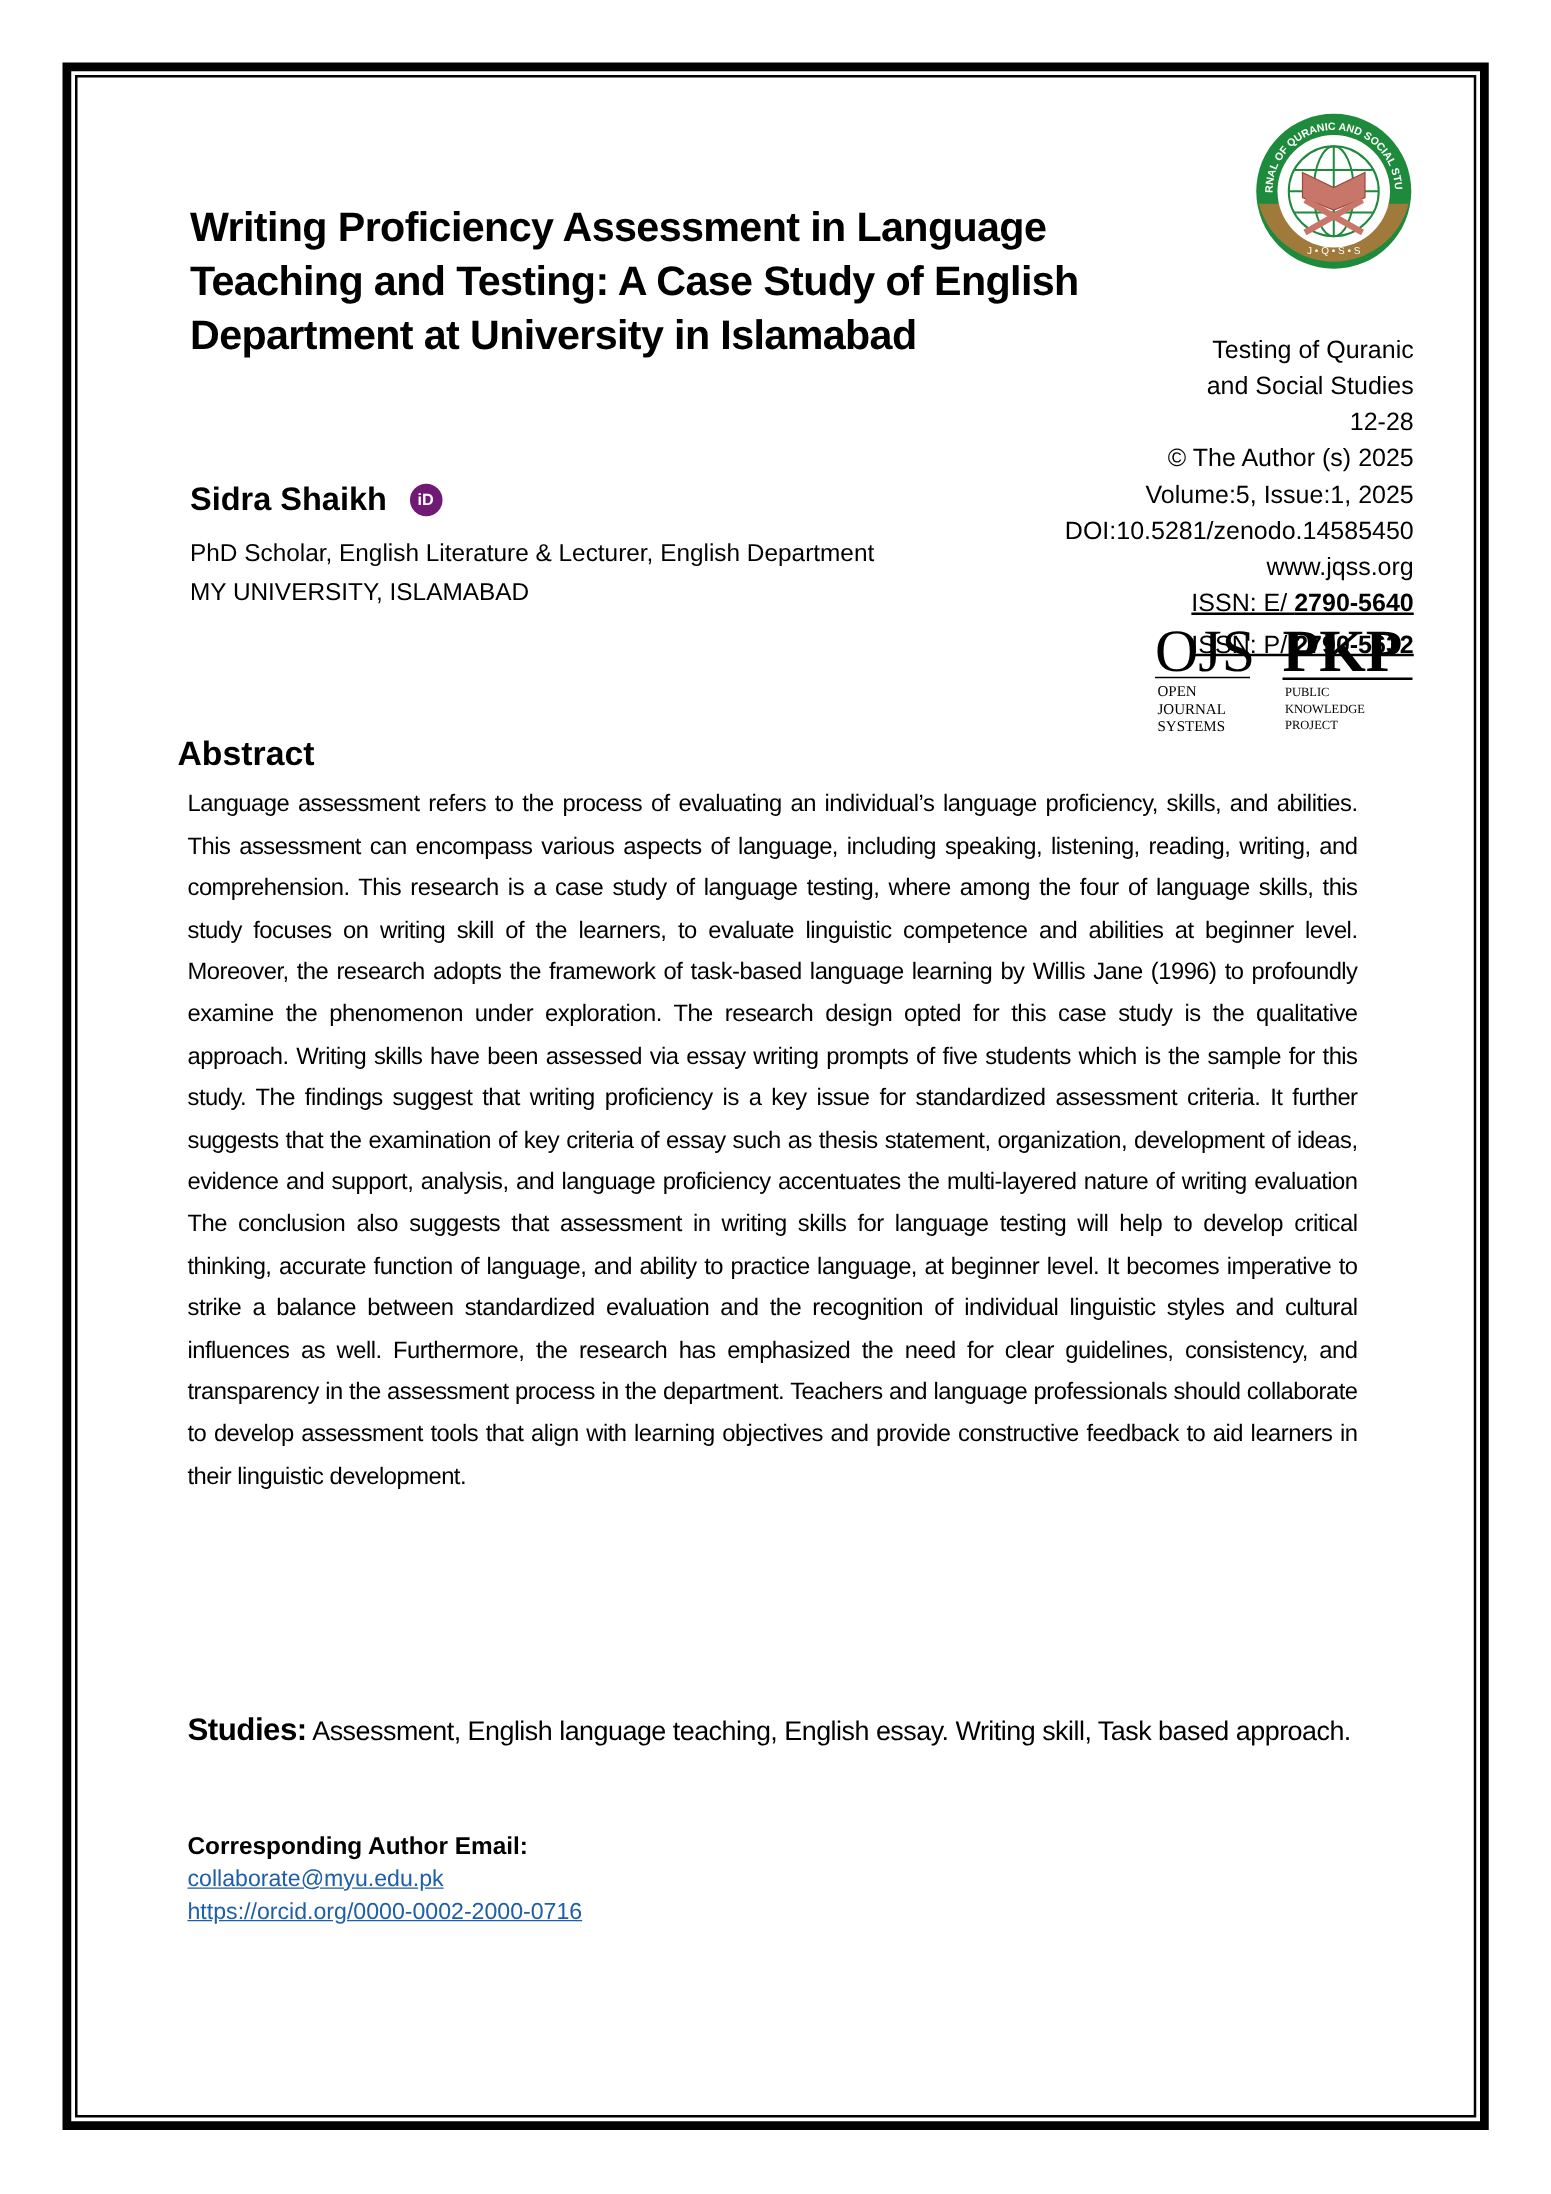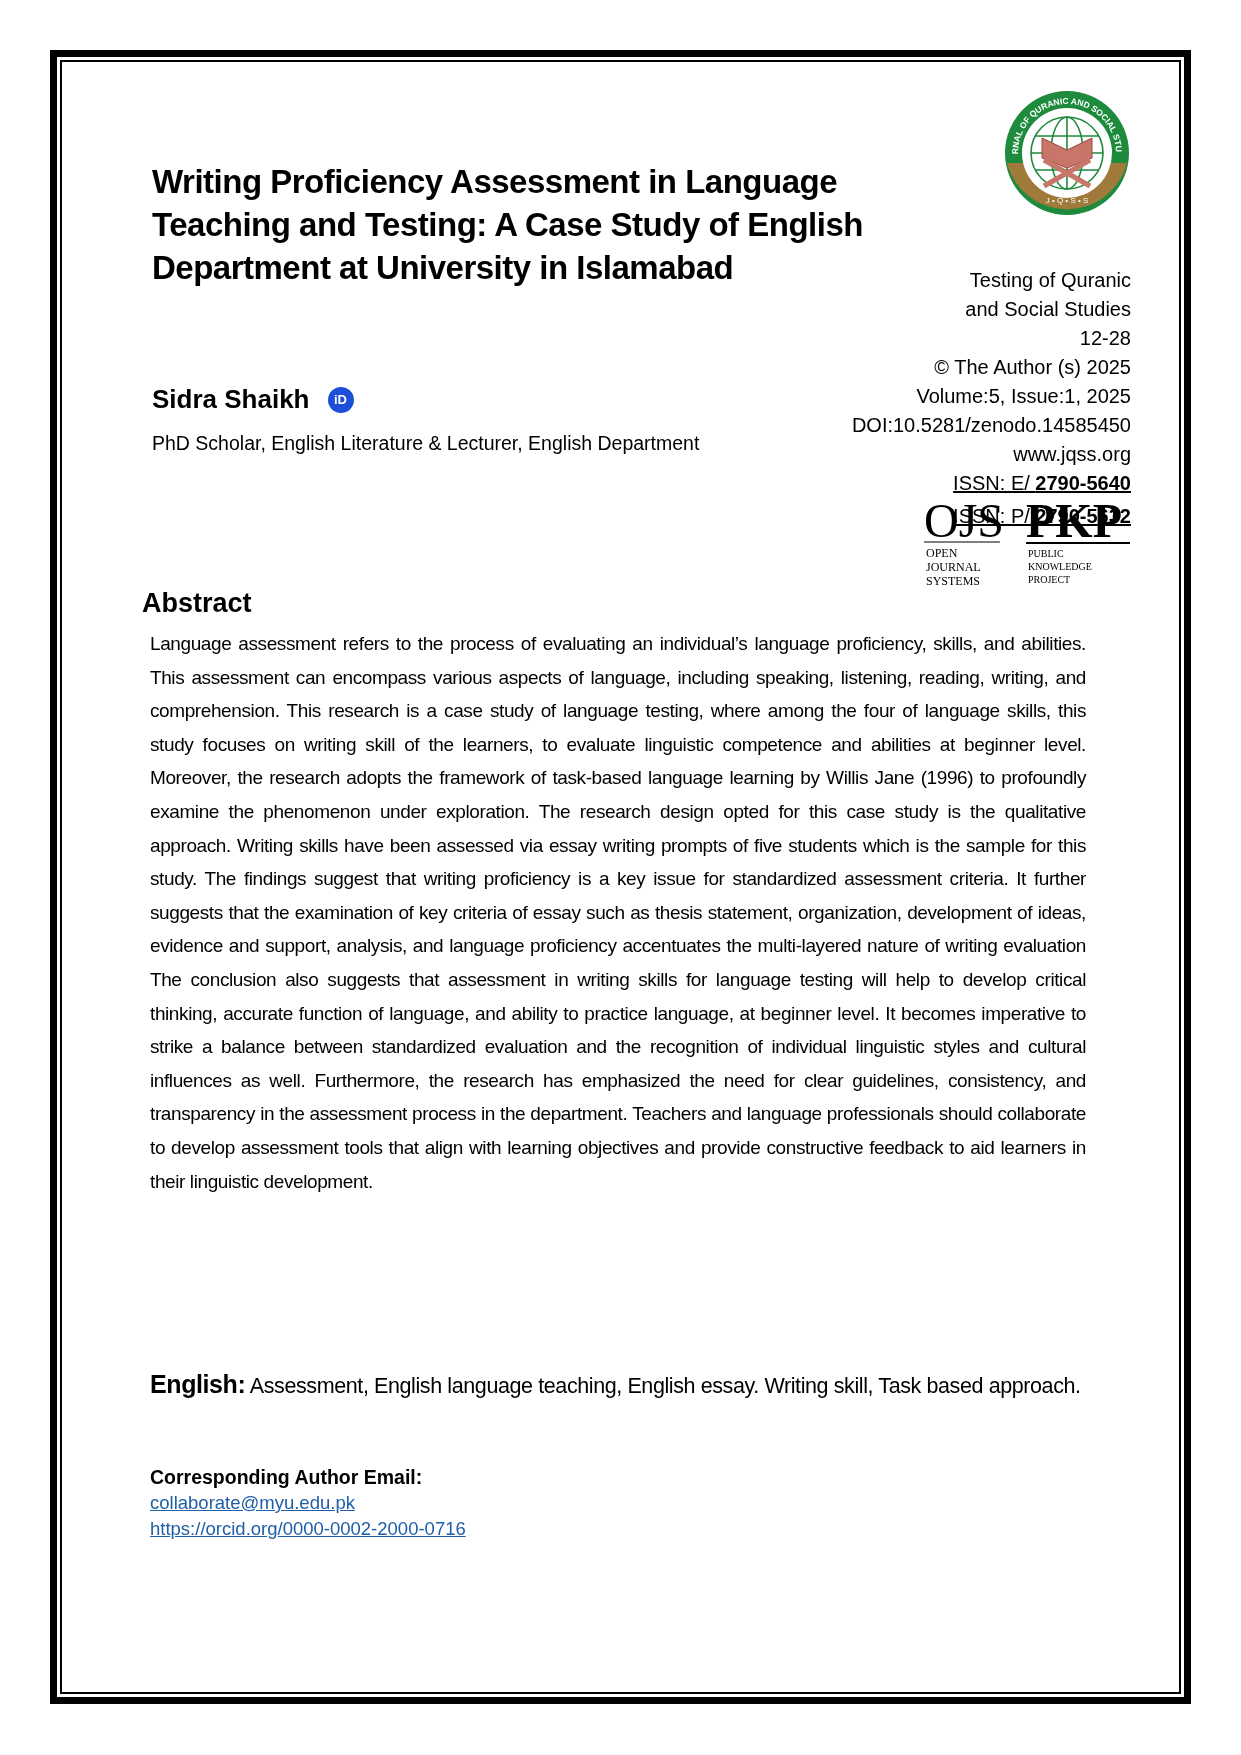--- a/index.html
+++ b/index.html
@@ -7,21 +7,21 @@
   .frame-outer { position:absolute; left:50px; top:50px; width:1141px; height:1654px; border:7px solid #000; box-sizing:border-box; }
   .frame-inner { position:absolute; left:60px; top:60px; width:1121px; height:1634px; border:2px solid #000; box-sizing:border-box; }
   .title { position:absolute; left:152px; top:160px; width:760px; font-family:"Liberation Sans", sans-serif; font-weight:bold; font-size:33px; line-height:43px; letter-spacing:-0.5px; margin:0; }
   .logo { position:absolute; left:1002px; top:88px; width:130px; height:130px; }
   .journal-meta { position:absolute; right:110px; top:266px; text-align:right; font-size:20px; line-height:29px; font-family:"Liberation Sans", sans-serif; }
   .journal-meta div { white-space:nowrap; }
   .issn { text-decoration:underline; }
   .issn b { font-weight:bold; }
   .ojs-pkp { position:absolute; left:922px; top:495px; width:210px; height:95px; }
   .author { position:absolute; left:152px; top:384px; font-weight:bold; font-size:26px; display:flex; align-items:center; }
-  .orcid { display:inline-block; width:26px; height:26px; border-radius:50%; background:#1d4ed8; color:#fff; font-size:13px; font-weight:bold; text-align:center; line-height:26px; margin-left:18px; }
+  .orcid { display:inline-block; width:26px; height:26px; border-radius:50%; background:#701a75; color:#fff; font-size:13px; font-weight:bold; text-align:center; line-height:26px; margin-left:18px; }
   .affil { position:absolute; left:152px; top:428px; font-size:19.5px; line-height:31px; }
   .abs-head { position:absolute; left:142px; top:588px; font-weight:bold; font-size:27px; margin:0; }
   .abs-body { position:absolute; left:150px; top:627px; width:936px; font-size:19px; line-height:33.6px; text-align:justify; letter-spacing:-0.4px; margin:0; }
   .keywords { position:absolute; left:150px; top:1368px; width:936px; font-size:21.5px; line-height:33px; text-align:justify; letter-spacing:-0.4px; }
   .keywords .kw-label { font-weight:bold; font-size:25px; }
   .corr { position:absolute; left:150px; top:1464px; font-size:19px; line-height:26px; }
   .corr .label { font-weight:bold; font-size:19.5px; }
   .corr a { color:#1f5fa8; text-decoration:underline; font-size:18.5px; display:block; }
 </style>
 </head>
@@ -87,26 +87,27 @@
   </g>
 </svg>
 
 <div class="author">
   <span>Sidra Shaikh</span>
   <span class="orcid">iD</span>
 </div>
 
 <div class="affil">
   <div>PhD Scholar, English Literature &amp; Lecturer, English Department</div>
+  <div>MY UNIVERSITY, ISLAMABAD</div>
 </div>
 
 <h2 class="abs-head">Abstract</h2>
 <p class="abs-body">Language assessment refers to the process of evaluating an individual’s language proficiency, skills, and abilities. This assessment can encompass various aspects of language, including speaking, listening, reading, writing, and comprehension. This research is a case study of language testing, where among the four of language skills, this study focuses on writing skill of the learners, to evaluate linguistic competence and abilities at beginner level. Moreover, the research adopts the framework of task-based language learning by Willis Jane (1996) to profoundly examine the phenomenon under exploration. The research design opted for this case study is the qualitative approach. Writing skills have been assessed via essay writing prompts of five students which is the sample for this study. The findings suggest that writing proficiency is a key issue for standardized assessment criteria. It further suggests that the examination of key criteria of essay such as thesis statement, organization, development of ideas, evidence and support, analysis, and language proficiency accentuates the multi-layered nature of writing evaluation The conclusion also suggests that assessment in writing skills for language testing will help to develop critical thinking, accurate function of language, and ability to practice language, at beginner level. It becomes imperative to strike a balance between standardized evaluation and the recognition of individual linguistic styles and cultural influences as well. Furthermore, the research has emphasized the need for clear guidelines, consistency, and transparency in the assessment process in the department. Teachers and language professionals should collaborate to develop assessment tools that align with learning objectives and provide constructive feedback to aid learners in their linguistic development.</p>
 
 <div class="keywords">
-  <span class="kw-label">English:</span><span> Assessment, English language teaching, English essay. Writing skill, Task based approach.</span>
+  <span class="kw-label">Studies:</span><span> Assessment, English language teaching, English essay. Writing skill, Task based approach.</span>
 </div>
 
 <div class="corr">
   <div class="label">Corresponding Author Email:</div>
   <a>collaborate@myu.edu.pk</a>
   <a>https://orcid.org/0000-0002-2000-0716</a>
 </div>
 
 </body></html>

